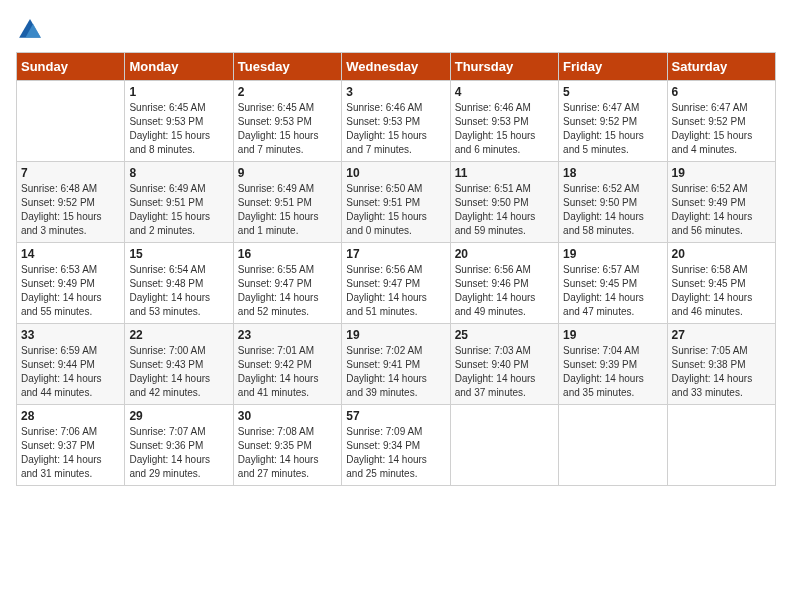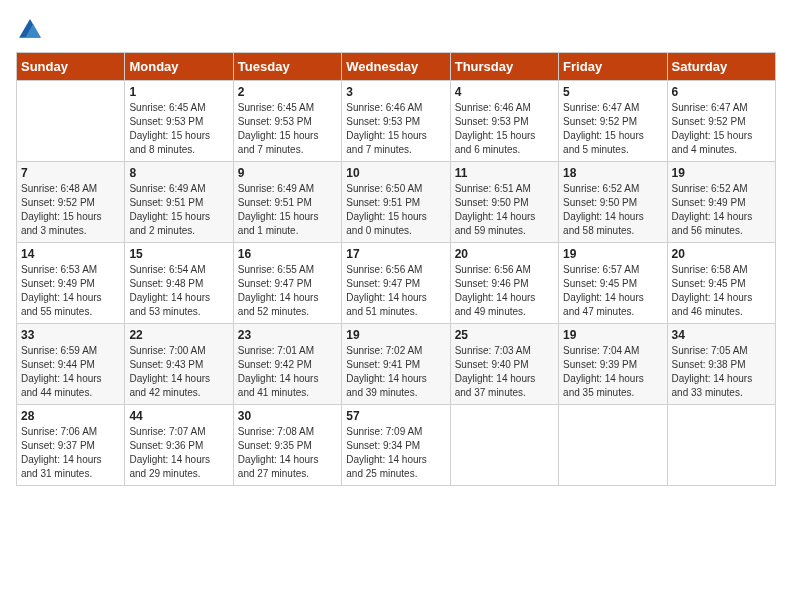--- a/index.html
+++ b/index.html
@@ -229,31 +229,31 @@
         </td>
         <td>
           <span class="day-number">25</span>
           <div class="day-info">Sunrise: 7:03 AM<br>Sunset: 9:40 PM<br>Daylight: 14 hours and 37 minutes.</div>
         </td>
         <td>
           <span class="day-number">19</span>
           <div class="day-info">Sunrise: 7:04 AM<br>Sunset: 9:39 PM<br>Daylight: 14 hours and 35 minutes.</div>
         </td>
         <td>
-          <span class="day-number">34</span>
+          <span class="day-number">27</span>
           <div class="day-info">Sunrise: 7:05 AM<br>Sunset: 9:38 PM<br>Daylight: 14 hours and 33 minutes.</div>
         </td>
       </tr>
       <tr>
         <td>
           <span class="day-number">28</span>
           <div class="day-info">Sunrise: 7:06 AM<br>Sunset: 9:37 PM<br>Daylight: 14 hours and 31 minutes.</div>
         </td>
         <td>
-          <span class="day-number">44</span>
+          <span class="day-number">29</span>
           <div class="day-info">Sunrise: 7:07 AM<br>Sunset: 9:36 PM<br>Daylight: 14 hours and 29 minutes.</div>
         </td>
         <td>
           <span class="day-number">30</span>
           <div class="day-info">Sunrise: 7:08 AM<br>Sunset: 9:35 PM<br>Daylight: 14 hours and 27 minutes.</div>
         </td>
         <td>
           <span class="day-number">57</span>
           <div class="day-info">Sunrise: 7:09 AM<br>Sunset: 9:34 PM<br>Daylight: 14 hours and 25 minutes.</div>
         </td>

